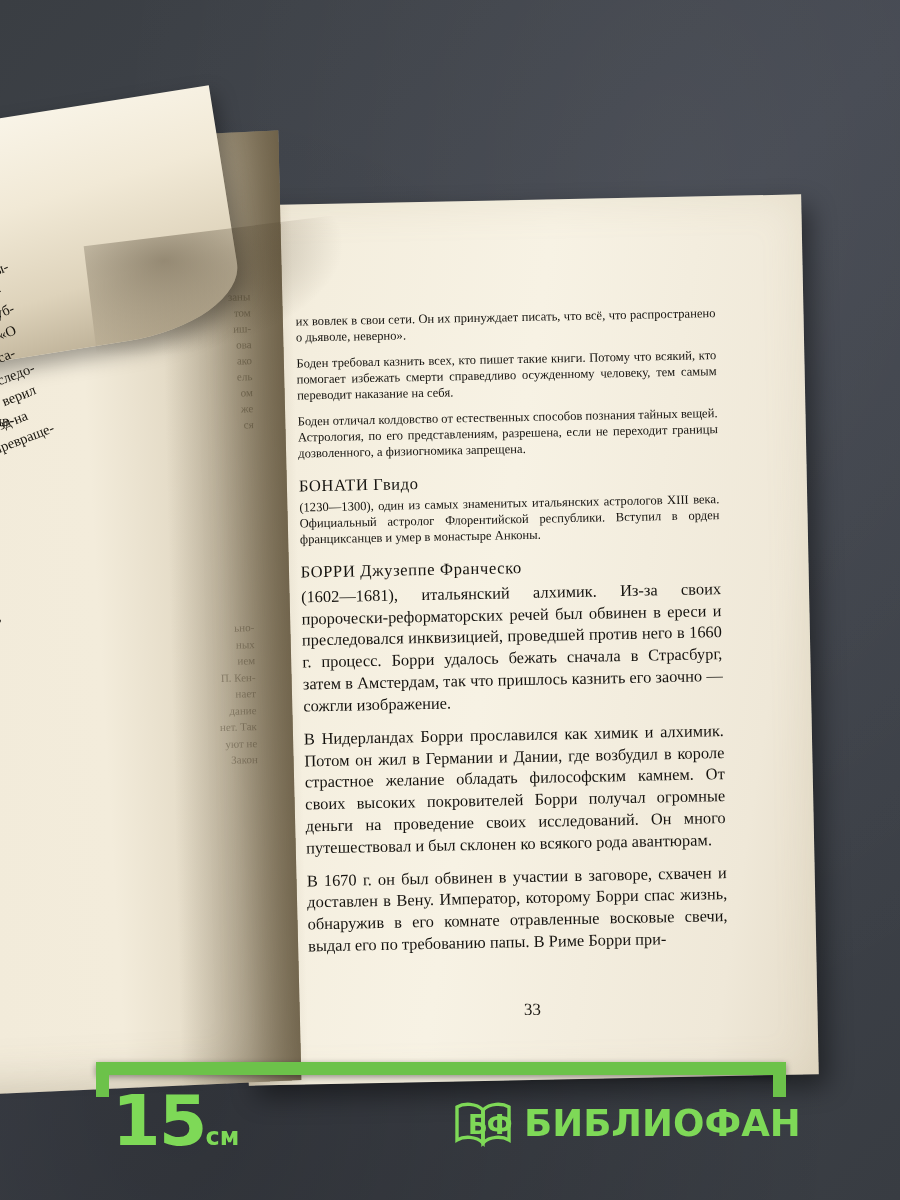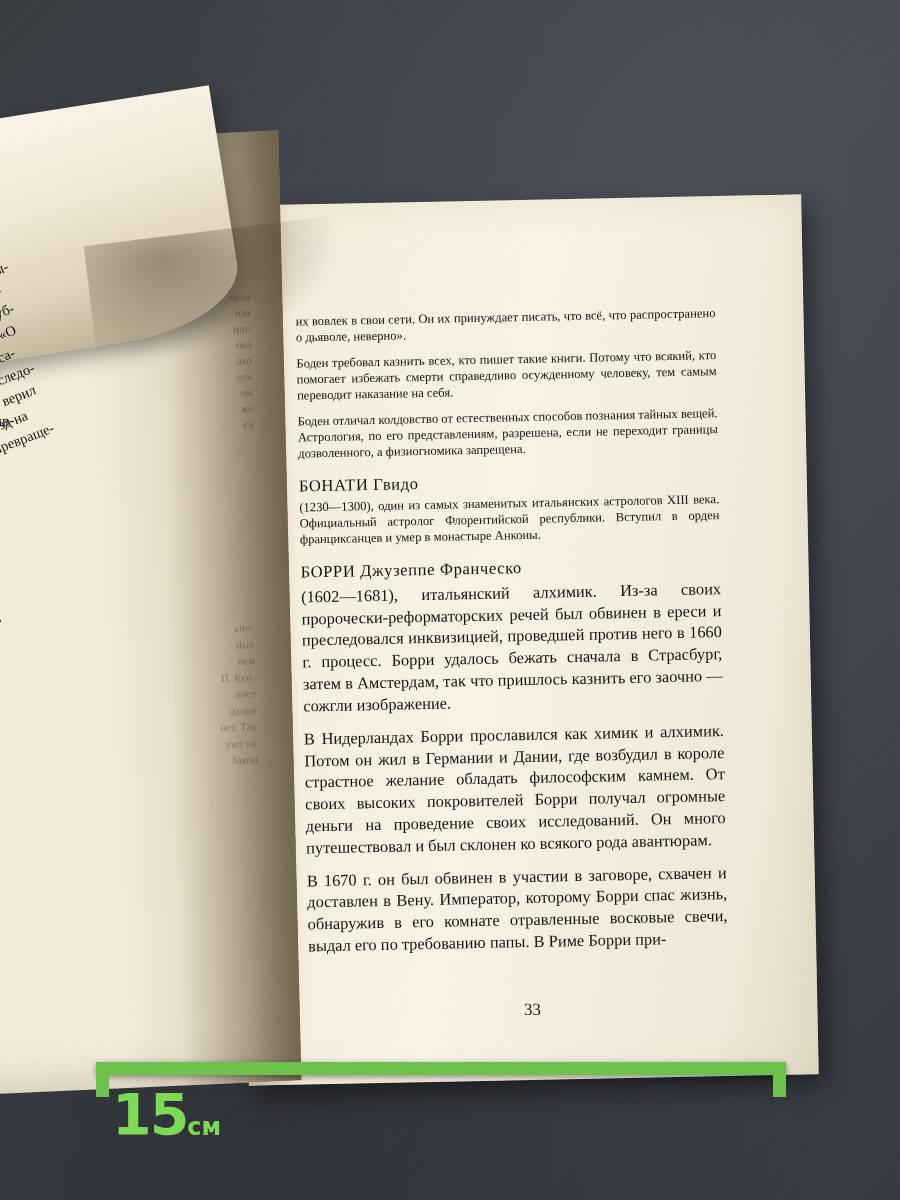--- a/index.html
+++ b/index.html
@@ -239,21 +239,21 @@
 
   .measure {
     position: absolute;
     left: 112px;
     top: 1090px;
     color: #7ed957;
     font-family: "DejaVu Sans", sans-serif;
     font-weight: bold;
     letter-spacing: -2px;
   }
-  .measure .num { font-size: 57px; line-height: .9; }
+  .measure .num { font-size: 70px; line-height: .9; }
   .measure .unit { font-size: 24px; letter-spacing: 0; }
 
   
   .logo {
     position: absolute;
     left: 452px;
     top: 1098px;
     display: flex;
     align-items: center;
     gap: 10px;
@@ -399,14 +399,27 @@
   <div class="ruler">
     <div class="ruler-bar"></div>
     <div class="ruler-tick left"></div>
     <div class="ruler-tick right"></div>
   </div>
 
   <div class="measure">
     <span class="num">15</span><span class="unit">см</span>
   </div>
 
+  <div class="logo">
+    <div class="logo-mark">
+      <svg width="62" height="50" viewBox="0 0 62 50" aria-hidden="true">
+        <g fill="none" stroke="#7ed957" stroke-width="3.4">
+          <path d="M31 12 C24 5, 12 5, 5 9 L5 42 C12 38, 24 38, 31 45 Z"></path>
+          <path d="M31 12 C38 5, 50 5, 57 9 L57 42 C50 38, 38 38, 31 45 Z"></path>
+          <path d="M31 12 L31 45"></path>
+        </g>
+      </svg>
+      <span class="bf" style="left:16px; top:12px;">БФ</span>
+    </div>
+    <div class="logo-word">БИБЛИОФАН</div>
+  </div>
 
 </div>
 
 </body></html>

